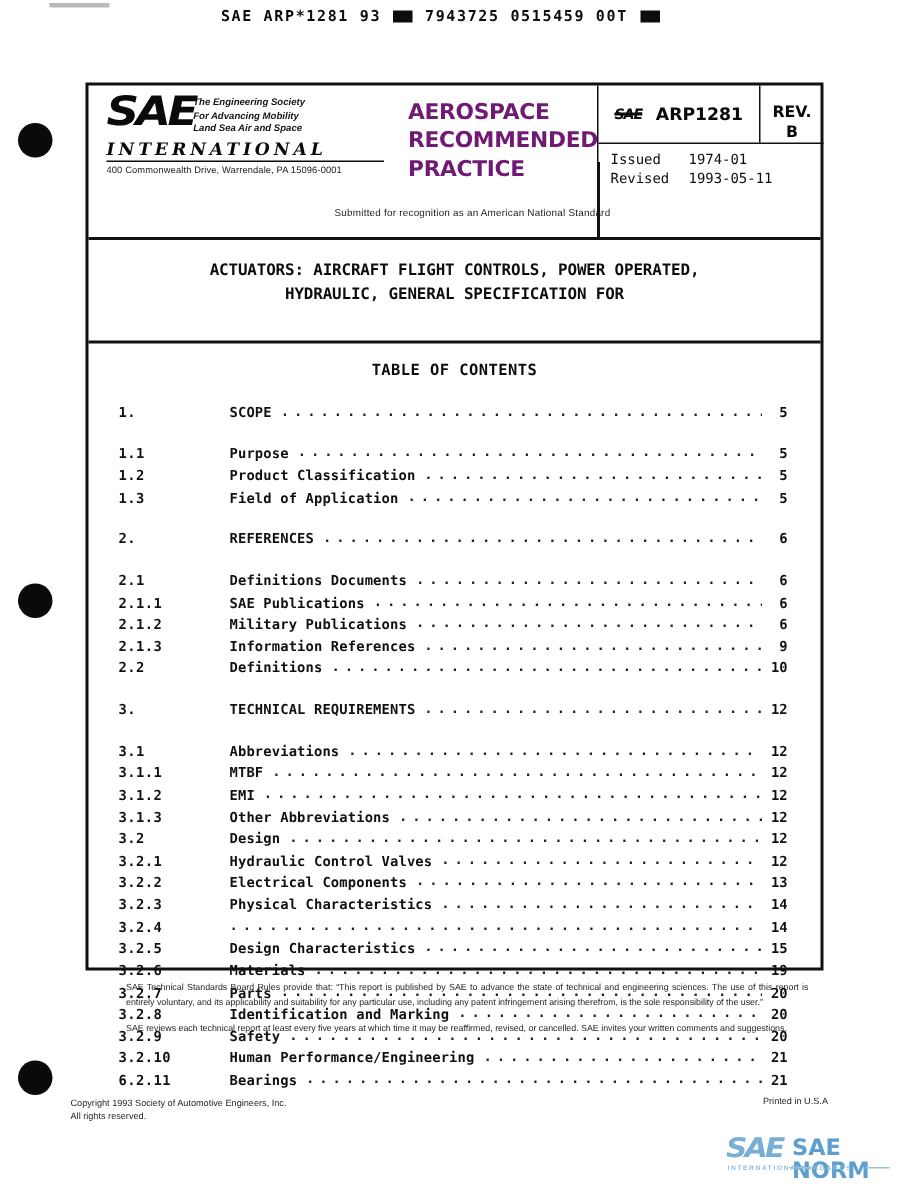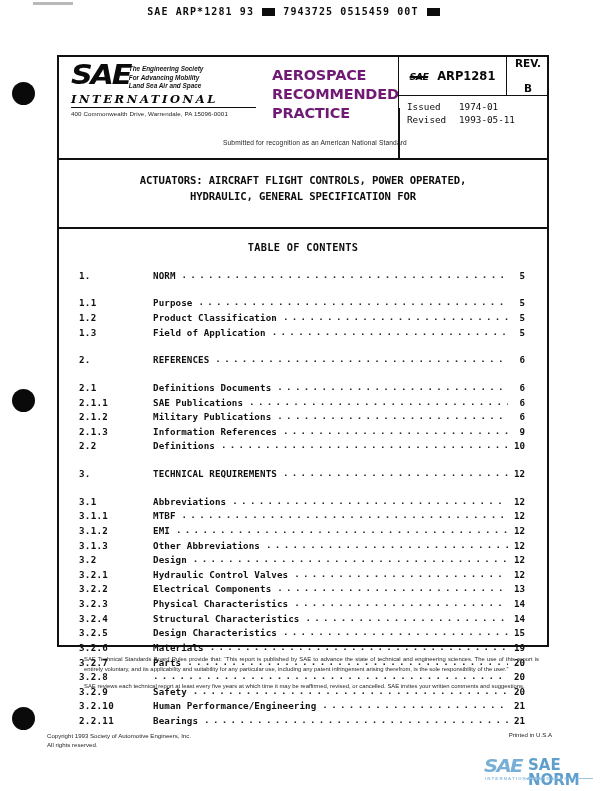--- a/index.html
+++ b/index.html
@@ -191,21 +191,21 @@
     font-family: "DejaVu Sans", sans-serif;
     font-size: 11.5px;
     font-weight: 700;
     color: #0a0a0a;
   }
   .rev-cell {
     width: 42px;
     display: flex;
     flex-direction: column;
     align-items: center;
-    justify-content: space-between;
+    justify-content: flex-end;
     line-height: 1.25;
   }
   .rev-lbl, .rev-val {
     font-family: "DejaVu Sans", sans-serif;
     font-size: 10.5px;
     font-weight: 700;
     color: #0a0a0a;
   }
   .date-block {
     padding: 4px 12px 0 8px;
@@ -476,21 +476,21 @@
   </div>
 
   <div class="title-rule"></div>
 
   <div class="toc-heading">TABLE OF CONTENTS</div>
 
   <div class="toc">
       <div class="toc-group">
         <div class="toc-row">
           <span class="toc-num">1.</span>
-          <span class="toc-label">NORM</span>
+          <span class="toc-label">SCOPE</span>
           <span class="toc-dots">..........................................................................................</span>
           <span class="toc-page">5</span>
         </div>
       </div>
       <div class="toc-group">
         <div class="toc-row">
           <span class="toc-num">1.1</span>
           <span class="toc-label">Purpose</span>
           <span class="toc-dots">..........................................................................................</span>
           <span class="toc-page">5</span>
@@ -600,21 +600,20 @@
           <span class="toc-page">13</span>
         </div>
         <div class="toc-row">
           <span class="toc-num">3.2.3</span>
           <span class="toc-label">Physical Characteristics</span>
           <span class="toc-dots">..........................................................................................</span>
           <span class="toc-page">14</span>
         </div>
         <div class="toc-row">
           <span class="toc-num">3.2.4</span>
-          <span class="toc-label">Structural Characteristics</span>
           <span class="toc-dots">..........................................................................................</span>
           <span class="toc-page">14</span>
         </div>
         <div class="toc-row">
           <span class="toc-num">3.2.5</span>
           <span class="toc-label">Design Characteristics</span>
           <span class="toc-dots">..........................................................................................</span>
           <span class="toc-page">15</span>
         </div>
         <div class="toc-row">
@@ -624,37 +623,38 @@
           <span class="toc-page">19</span>
         </div>
         <div class="toc-row">
           <span class="toc-num">3.2.7</span>
           <span class="toc-label">Parts</span>
           <span class="toc-dots">..........................................................................................</span>
           <span class="toc-page">20</span>
         </div>
         <div class="toc-row">
           <span class="toc-num">3.2.8</span>
+          <span class="toc-label">Identification and Marking</span>
           <span class="toc-dots">..........................................................................................</span>
           <span class="toc-page">20</span>
         </div>
         <div class="toc-row">
           <span class="toc-num">3.2.9</span>
           <span class="toc-label">Safety</span>
           <span class="toc-dots">..........................................................................................</span>
           <span class="toc-page">20</span>
         </div>
         <div class="toc-row">
           <span class="toc-num">3.2.10</span>
           <span class="toc-label">Human Performance/Engineering</span>
           <span class="toc-dots">..........................................................................................</span>
           <span class="toc-page">21</span>
         </div>
         <div class="toc-row">
-          <span class="toc-num">2.2.11</span>
+          <span class="toc-num">6.2.11</span>
           <span class="toc-label">Bearings</span>
           <span class="toc-dots">..........................................................................................</span>
           <span class="toc-page">21</span>
         </div>
       </div>
     </div>
 
 </div>
 
 <div class="legal">

